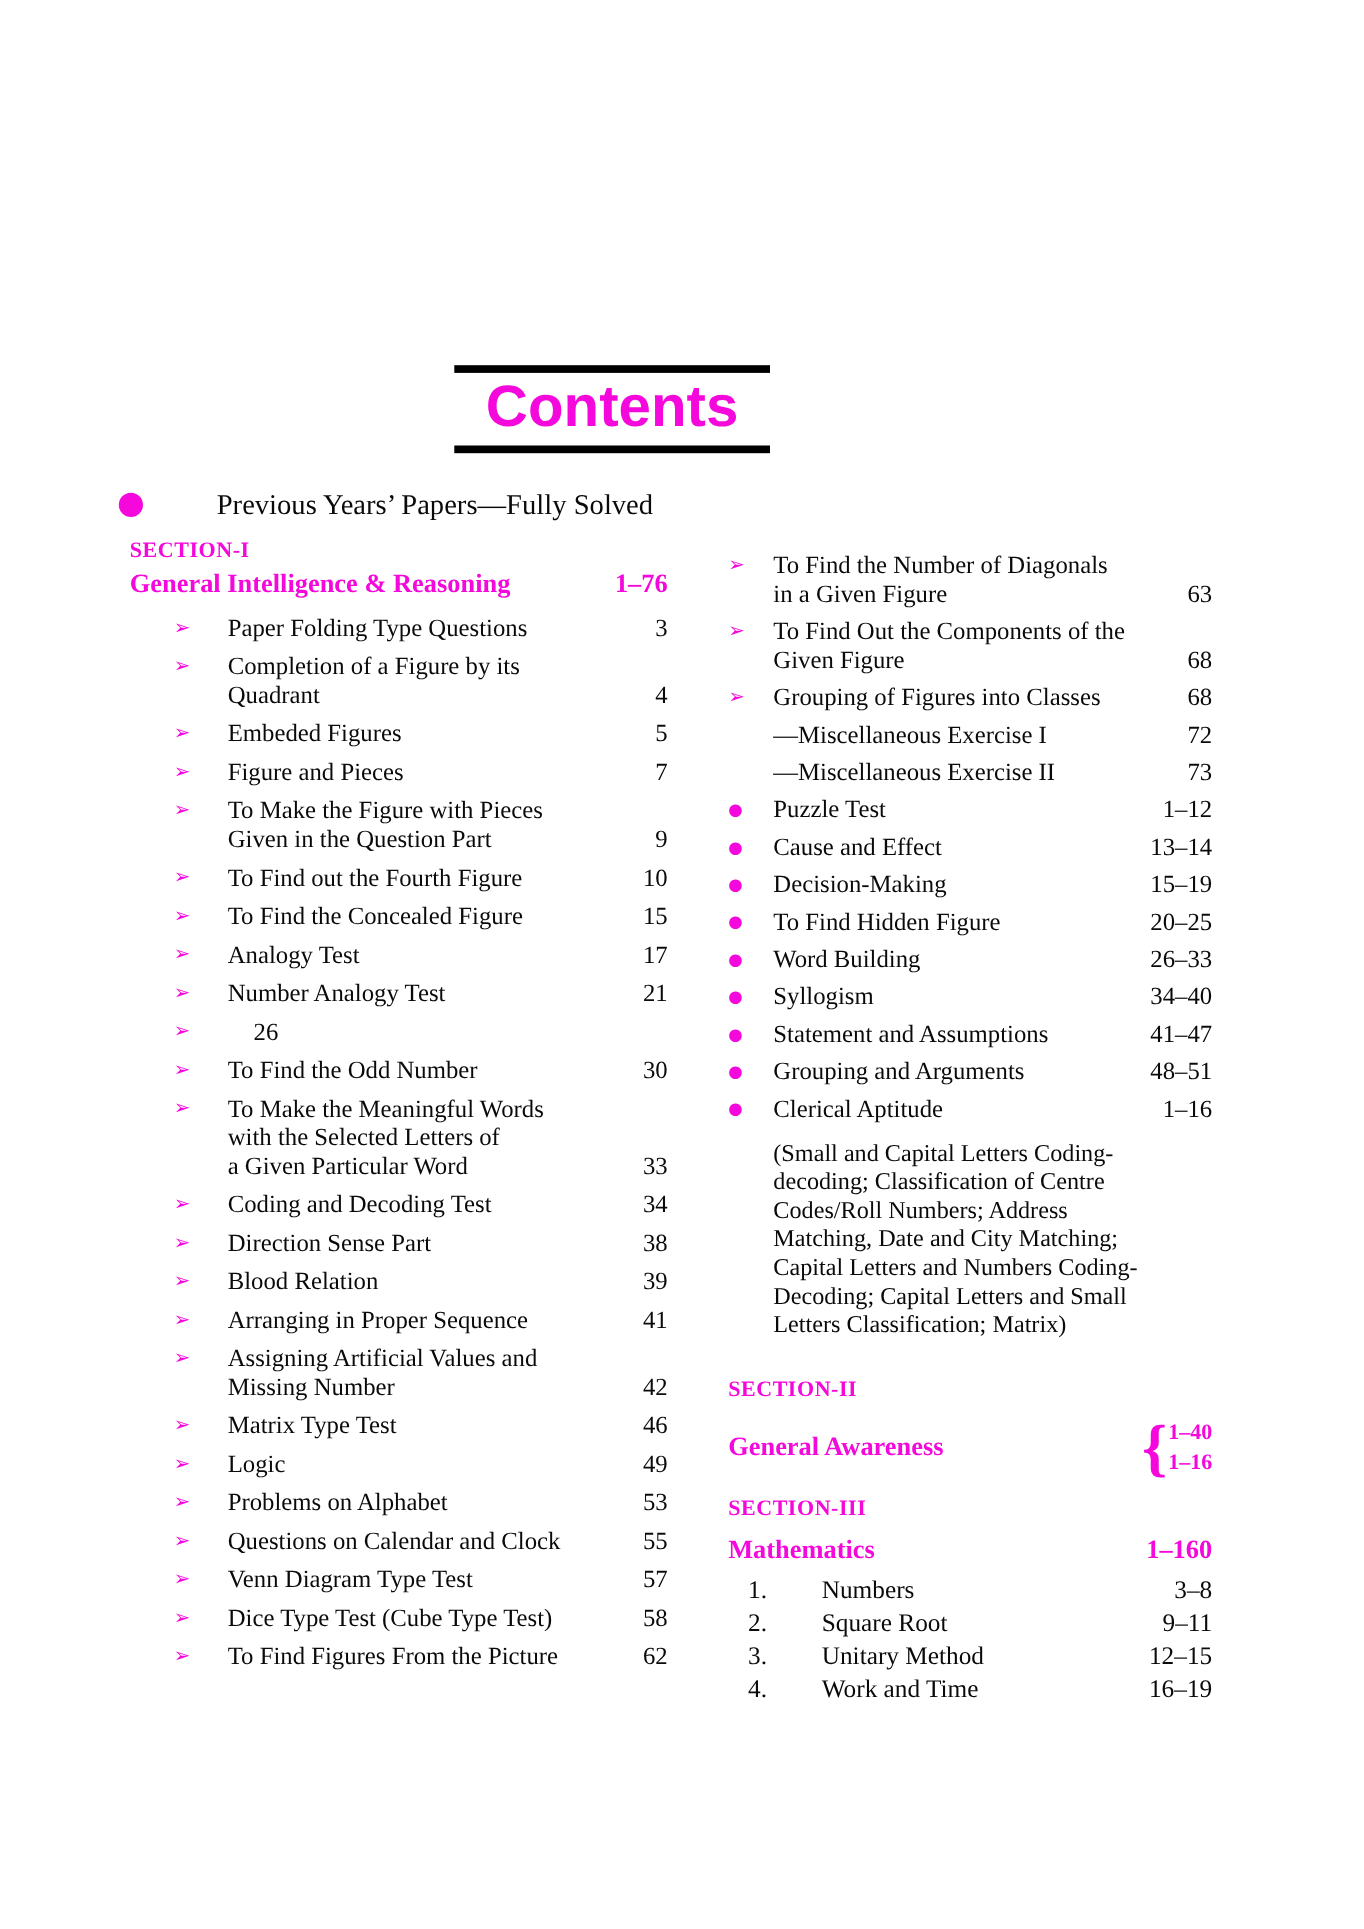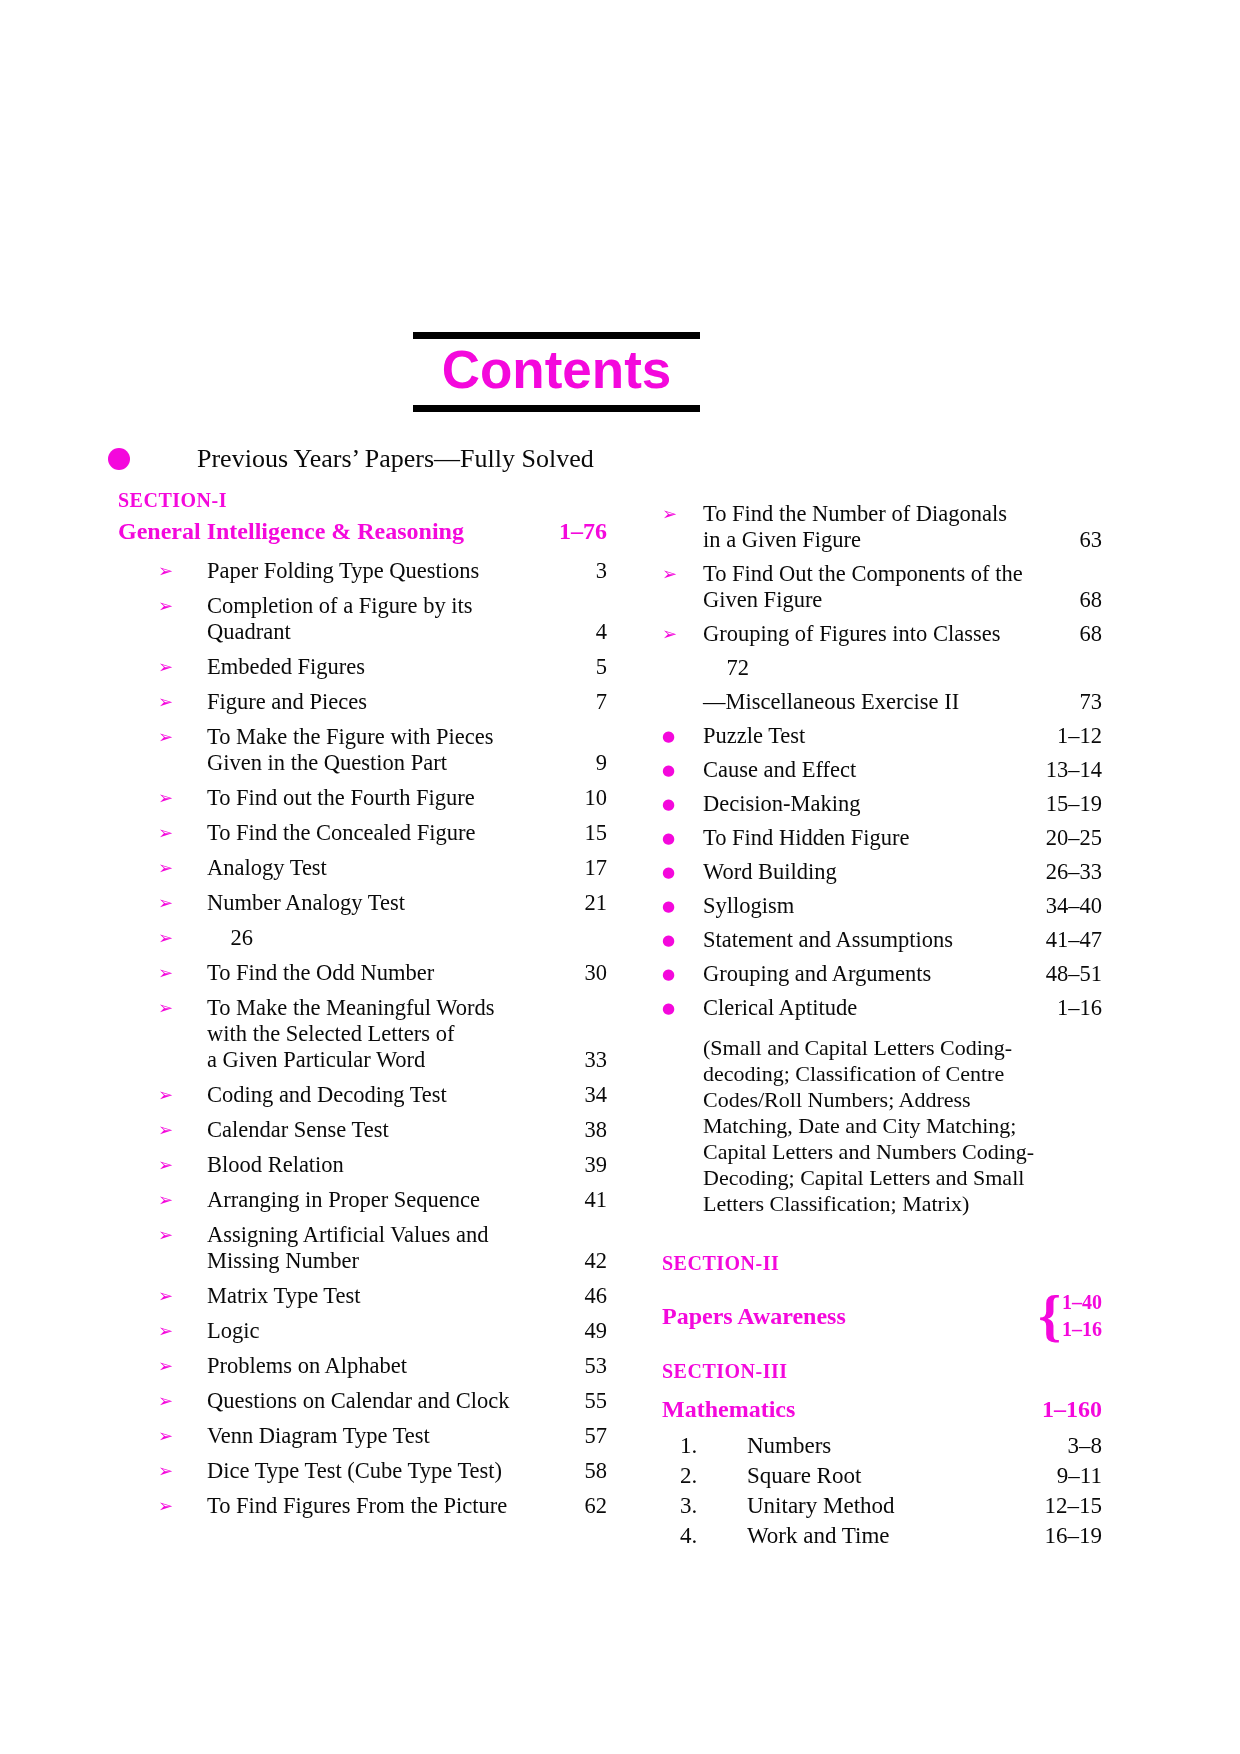--- a/index.html
+++ b/index.html
@@ -187,21 +187,21 @@
 a Given Particular Word</span>
             <span class="item-page">33</span>
           </li>
           <li class="toc-item">
             <span class="bullet arrow">➢</span>
             <span class="item-text">Coding and Decoding Test</span>
             <span class="item-page">34</span>
           </li>
           <li class="toc-item">
             <span class="bullet arrow">➢</span>
-            <span class="item-text">Calendar Sense Test</span>
+            <span class="item-text">Direction Sense Part</span>
             <span class="item-page">38</span>
           </li>
           <li class="toc-item">
             <span class="bullet arrow">➢</span>
             <span class="item-text">Blood Relation</span>
             <span class="item-page">39</span>
           </li>
           <li class="toc-item">
             <span class="bullet arrow">➢</span>
             <span class="item-text">Arranging in Proper Sequence</span>
@@ -265,20 +265,21 @@
 Given Figure</span>
             <span class="item-page">68</span>
           </li>
           <li class="toc-item">
             <span class="bullet arrow">➢</span>
             <span class="item-text">Grouping of Figures into Classes</span>
             <span class="item-page">68</span>
           </li>
           <li class="toc-item">
             <span class="bullet none"></span>
+            <span class="item-text">—Miscellaneous Exercise I</span>
             <span class="item-page">72</span>
           </li>
           <li class="toc-item">
             <span class="bullet none"></span>
             <span class="item-text">—Miscellaneous Exercise II</span>
             <span class="item-page">73</span>
           </li>
           <li class="toc-item">
             <span class="bullet circle">●</span>
             <span class="item-text">Puzzle Test</span>
@@ -329,21 +330,21 @@
       <p class="note">(Small and Capital Letters Coding-
 decoding; Classification of Centre
 Codes/Roll Numbers; Address
 Matching, Date and City Matching;
 Capital Letters and Numbers Coding-
 Decoding; Capital Letters and Small
 Letters Classification; Matrix)</p>
 
       <div class="sec-label sec2-label">SECTION-II</div>
       <div class="ga-row">
-        <span class="ga-title">Papers Awareness</span>
+        <span class="ga-title">General Awareness</span>
         <span class="ga-brace-group">
           <span class="ga-brace">{</span>
           <span class="ga-pages">
             <span>1–40</span>
             <span>1–16</span>
           </span>
         </span>
       </div>
 
       <div class="sec-label sec3-label">SECTION-III</div>

